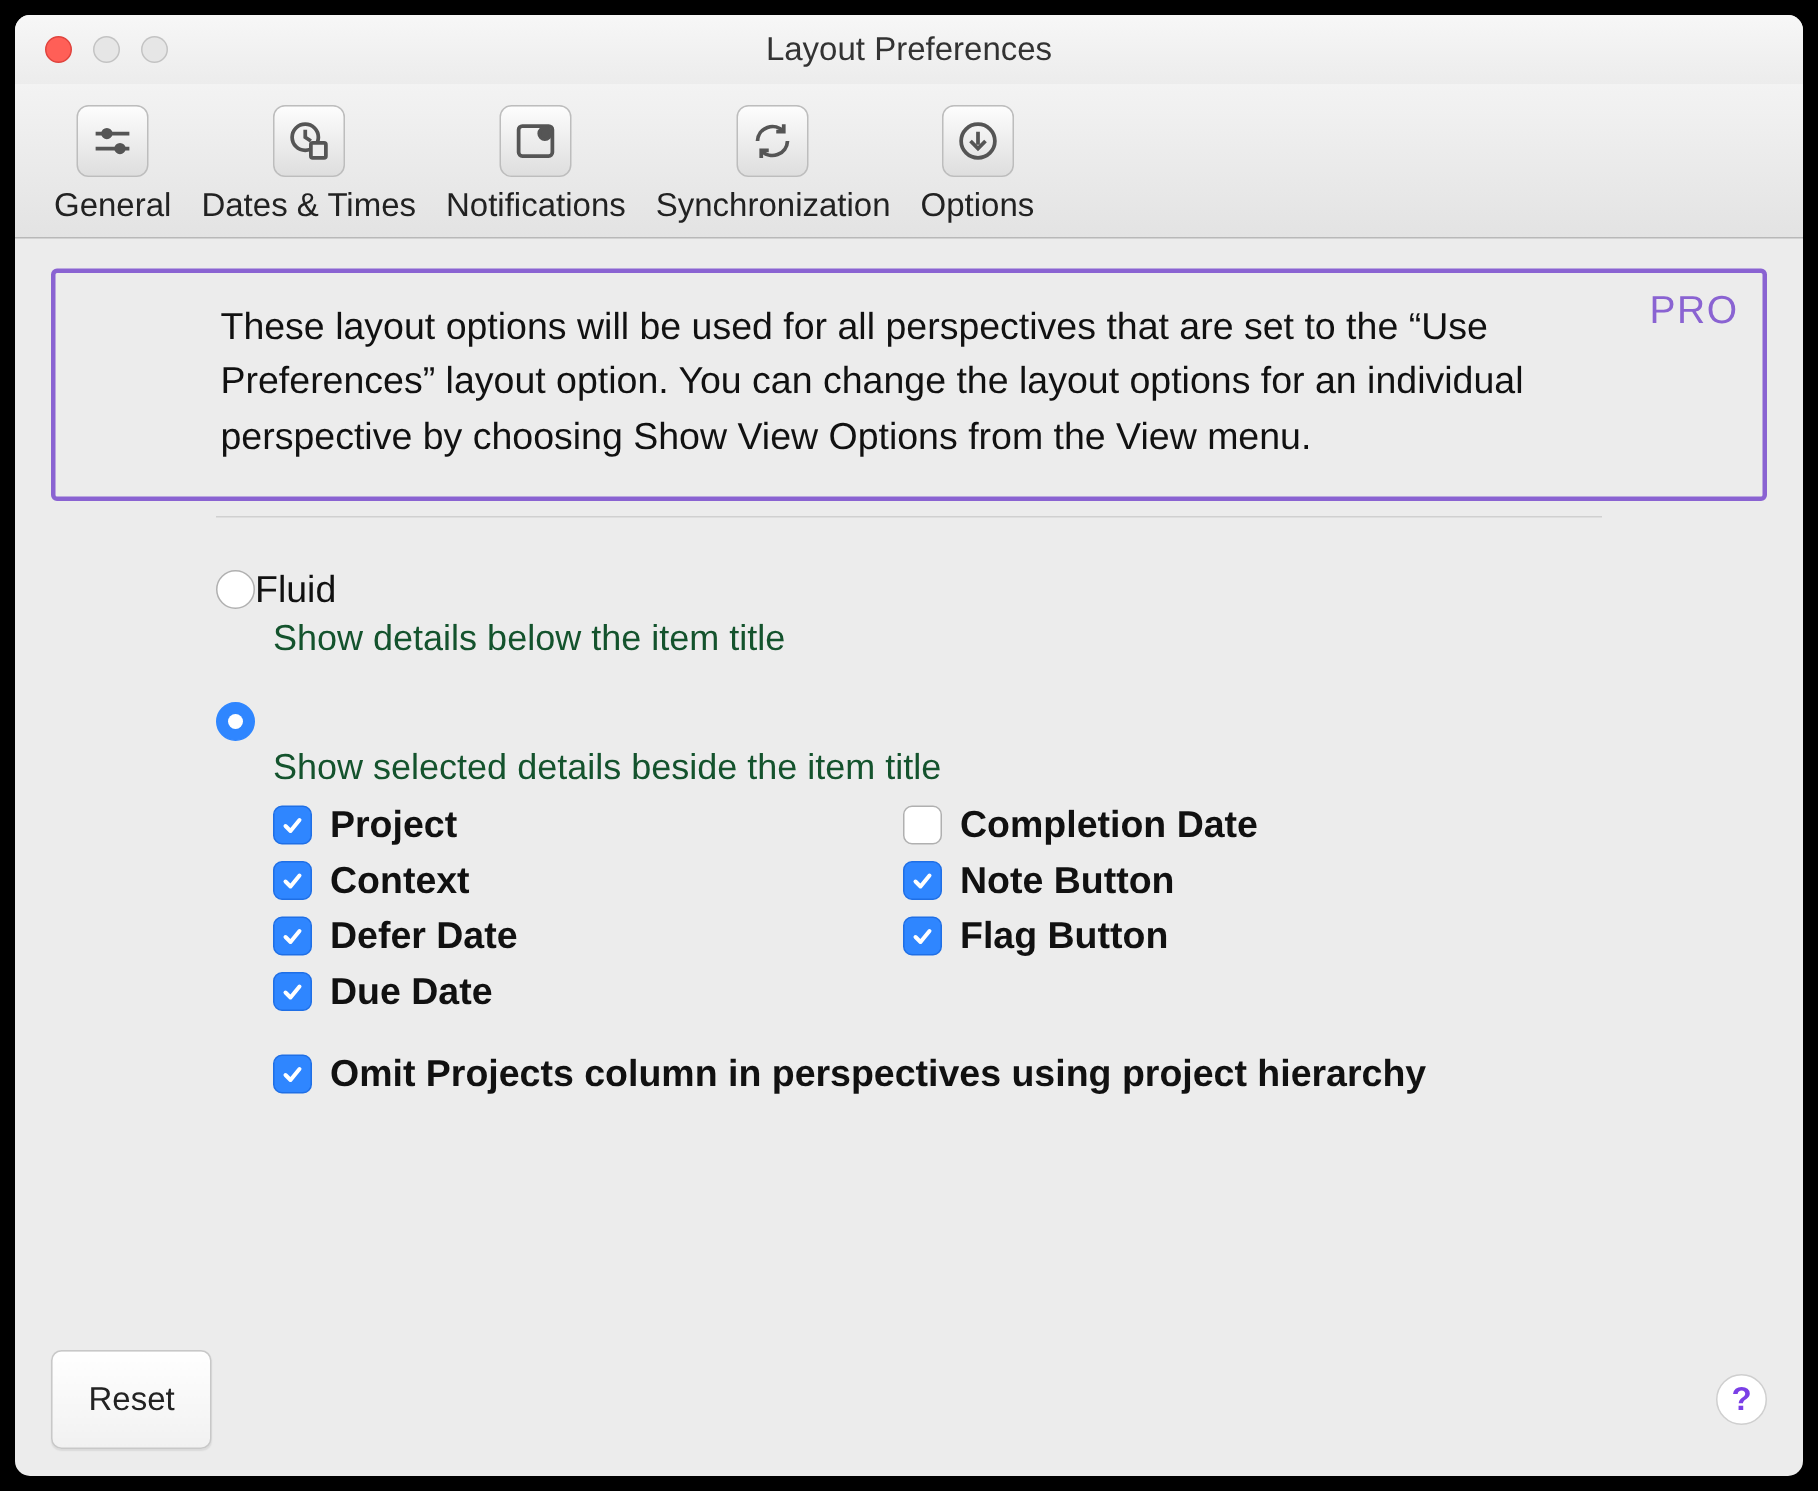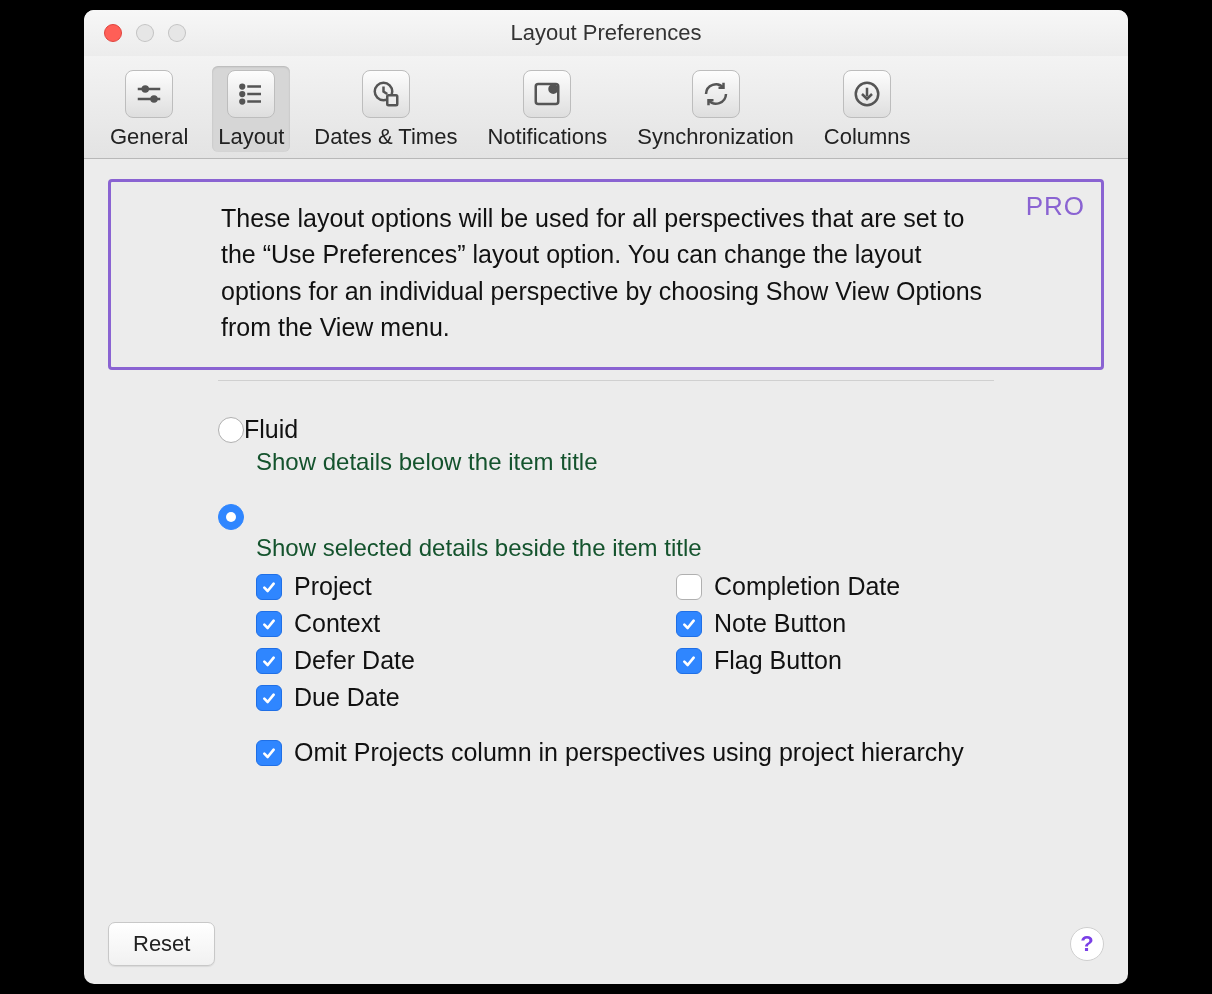--- a/index.html
+++ b/index.html
@@ -5,21 +5,21 @@
   * { box-sizing:border-box; margin:0; padding:0; }
   html, body { width:1212px; height:994px; }
   body {
     background:#000;
     font-family:-apple-system,"Helvetica Neue",Arial,sans-serif;
     font-size:24px;
     color:#000;
     display:flex; align-items:center; justify-content:center;
   }
   .window {
-    width:1044px; height:974px;
+    width:1192px; height:974px;
     background:#ececec;
     border-radius:10px;
     box-shadow:0 20px 60px rgba(0,0,0,.5);
     display:flex; flex-direction:column;
     overflow:hidden;
   }
   .titlebar {
     height:46px;
     background:linear-gradient(#f7f7f7,#ececec);
     display:flex; align-items:center;
@@ -29,21 +29,21 @@
   .dot { width:18px; height:18px; border-radius:50%; border:1px solid rgba(0,0,0,.15); }
   .dot.close{ background:#ff5f57; border-color:#e0443e; }
   .dot.min  { background:#e6e6e6; }
   .dot.max  { background:#e6e6e6; }
   .title { position:absolute; left:0; right:0; text-align:center; font-size:22px; color:#333; }
 
   .toolbar {
     background:linear-gradient(#f3f3f3,#e3e3e3);
     border-bottom:1px solid #b8b8b8;
     padding:10px 20px 6px 20px;
-    display:flex; gap:18px;
+    display:flex; gap:8px;
   }
   .tool { display:flex; flex-direction:column; align-items:center; gap:6px; padding:4px 6px 2px; border-radius:6px; }
   .tool.selected { background:#d6d6d6; box-shadow:inset 0 1px 2px rgba(0,0,0,.15); }
   .tool .iconbox {
     width:48px; height:48px; border-radius:8px;
     background:linear-gradient(#fdfdfd,#dedede);
     border:1px solid #bdbdbd;
     display:flex; align-items:center; justify-content:center;
     color:#555;
   }
@@ -73,42 +73,42 @@
     border:1px solid #b0b0b0; background:#fff;
     display:flex; align-items:center; justify-content:center;
   }
   .radio.checked { border-color:#2f86ff; background:#2f86ff; }
   .radio.checked::after { content:""; width:10px; height:10px; border-radius:50%; background:#fff; }
   .opt-label { font-size:25px; color:#111; }
   .opt-desc  { font-size:24px; color:#14532d; margin:4px 0 28px 38px; }
 
   .cols { display:flex; gap:60px; margin:6px 0 26px 38px; }
   .col { display:flex; flex-direction:column; gap:8px; min-width:360px; }
-  .cb-row { display:flex; align-items:center; gap:12px; }
+  .cb-row { display:flex; align-items:center; gap:12px;font-weight:bold; }
   .cb {
     width:26px; height:26px; border-radius:6px;
     border:1px solid #b0b0b0; background:#fff;
     display:flex; align-items:center; justify-content:center;
   }
   .cb.checked { background:#2f86ff; border-color:#1f6fe6; }
   .cb.checked svg { display:block; }
   .cb svg { display:none; }
   .cb-label { font-size:25px; color:#111; }
 
   .omits { margin-left:38px; display:flex; flex-direction:row; gap:8px; }
 
   .footer {
     margin-top:auto;
     display:flex; align-items:center; justify-content:space-between;
     padding-top:12px;
   }
   .reset-btn {
     background:linear-gradient(#ffffff,#f1f1f1);
     border:1px solid #c8c8c8; border-radius:7px;
-    padding:8px 24px; font-size:22px; color:#222;
+    padding:19px 24px; font-size:22px; color:#222;
     box-shadow:0 1px 1px rgba(0,0,0,.08);
   }
   .help-btn {
     width:34px; height:34px; border-radius:50%;
     border:1px solid #cfcfcf; background:#fff;
     color:#7a3fe6; font-size:22px; font-weight:600;
     display:flex; align-items:center; justify-content:center;
   }
 </style>
 </head>
@@ -133,33 +133,20 @@
             <line x1="3" y1="8" x2="21" y2="8"></line>
             <circle cx="9" cy="8" r="2" fill="#555"></circle>
             <line x1="3" y1="16" x2="21" y2="16"></line>
             <circle cx="16" cy="16" r="2" fill="#555"></circle>
           </svg>
       </div>
       <div class="tool-label">General</div>
     </div>
 
 
-    <div class="tool selected">
-      <div class="iconbox">
-        <svg width="30" height="30" viewBox="0 0 24 24" fill="none" stroke="#555" stroke-width="2">
-            <circle cx="5" cy="6" r="1.5" fill="#555"></circle>
-            <line x1="9" y1="6" x2="20" y2="6"></line>
-            <circle cx="5" cy="12" r="1.5" fill="#555"></circle>
-            <line x1="9" y1="12" x2="20" y2="12"></line>
-            <circle cx="5" cy="18" r="1.5" fill="#555"></circle>
-            <line x1="9" y1="18" x2="20" y2="18"></line>
-          </svg>
-      </div>
-      <div class="tool-label">Layout</div>
-    </div>
 
     <div class="tool">
       <div class="iconbox">
         <svg width="30" height="30" viewBox="0 0 24 24" fill="none" stroke="#555" stroke-width="2">
             <circle cx="10" cy="10" r="7"></circle>
             <path d="M10 6v4l3 2"></path>
             <rect x="13" y="13" width="8" height="8" rx="1" fill="#ececec"></rect>
           </svg>
       </div>
       <div class="tool-label">Dates &amp; Times</div>
@@ -188,21 +175,21 @@
     </div>
 
     <div class="tool">
       <div class="iconbox">
         <svg width="30" height="30" viewBox="0 0 24 24" fill="none" stroke="#555" stroke-width="2">
             <circle cx="12" cy="12" r="9"></circle>
             <path d="M12 7v7"></path>
             <polyline points="8 12 12 16 16 12"></polyline>
           </svg>
       </div>
-      <div class="tool-label">Columns</div>
+      <div class="tool-label">Options</div>
     </div>
 
   </div>
 
   <div class="content">
 
     <div class="infobox">
       <div class="probadge">PRO</div>
       <div>These layout options will be used for all perspectives that are set to the “Use Preferences” layout option. You can change the layout options for an individual perspective by choosing Show View Options from the View menu.</div>
     </div>

